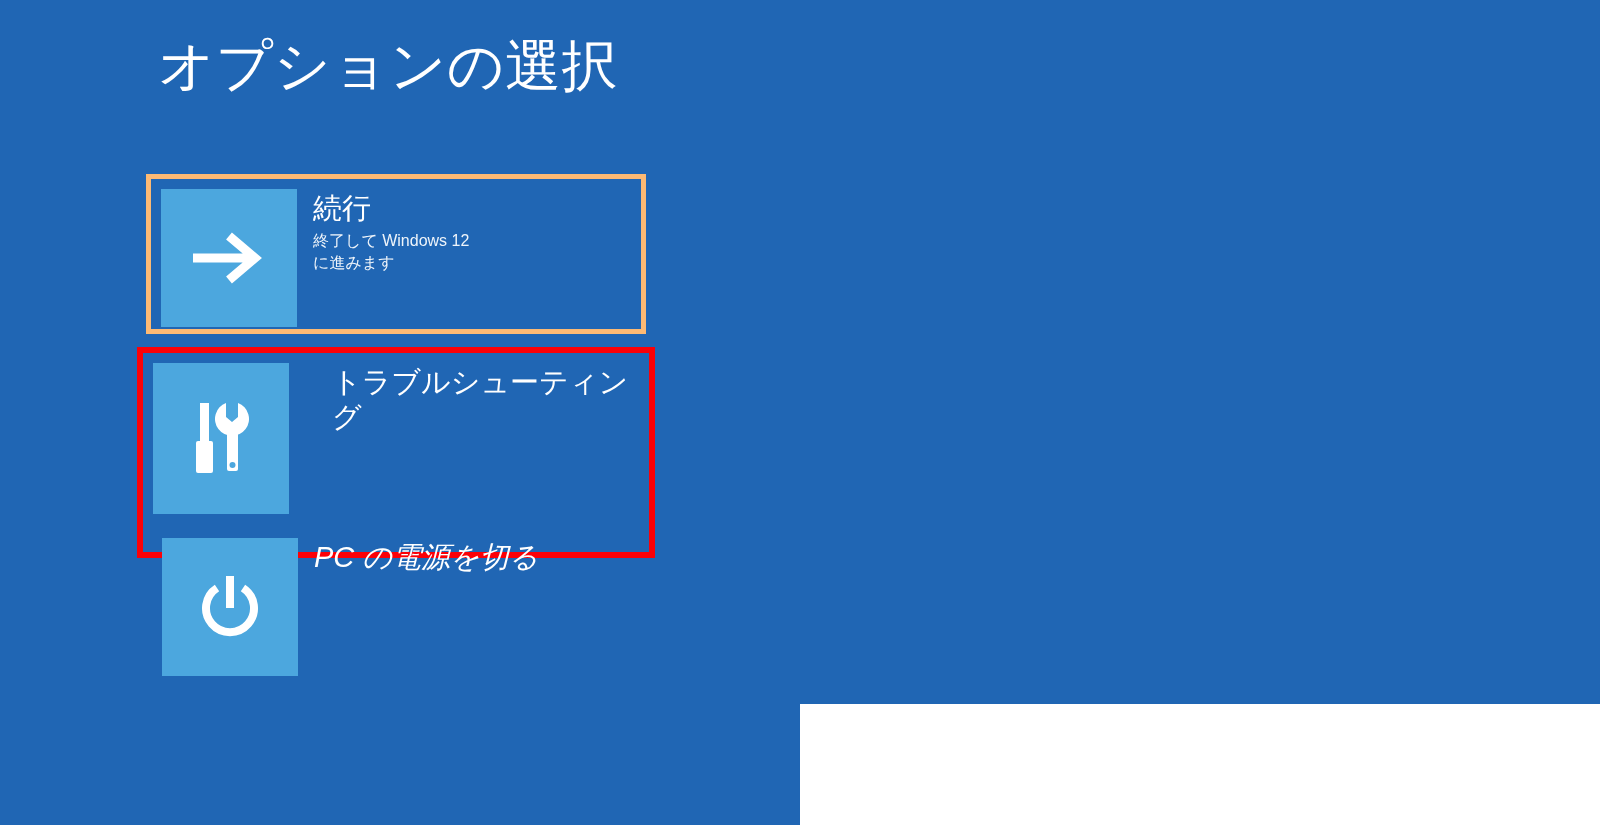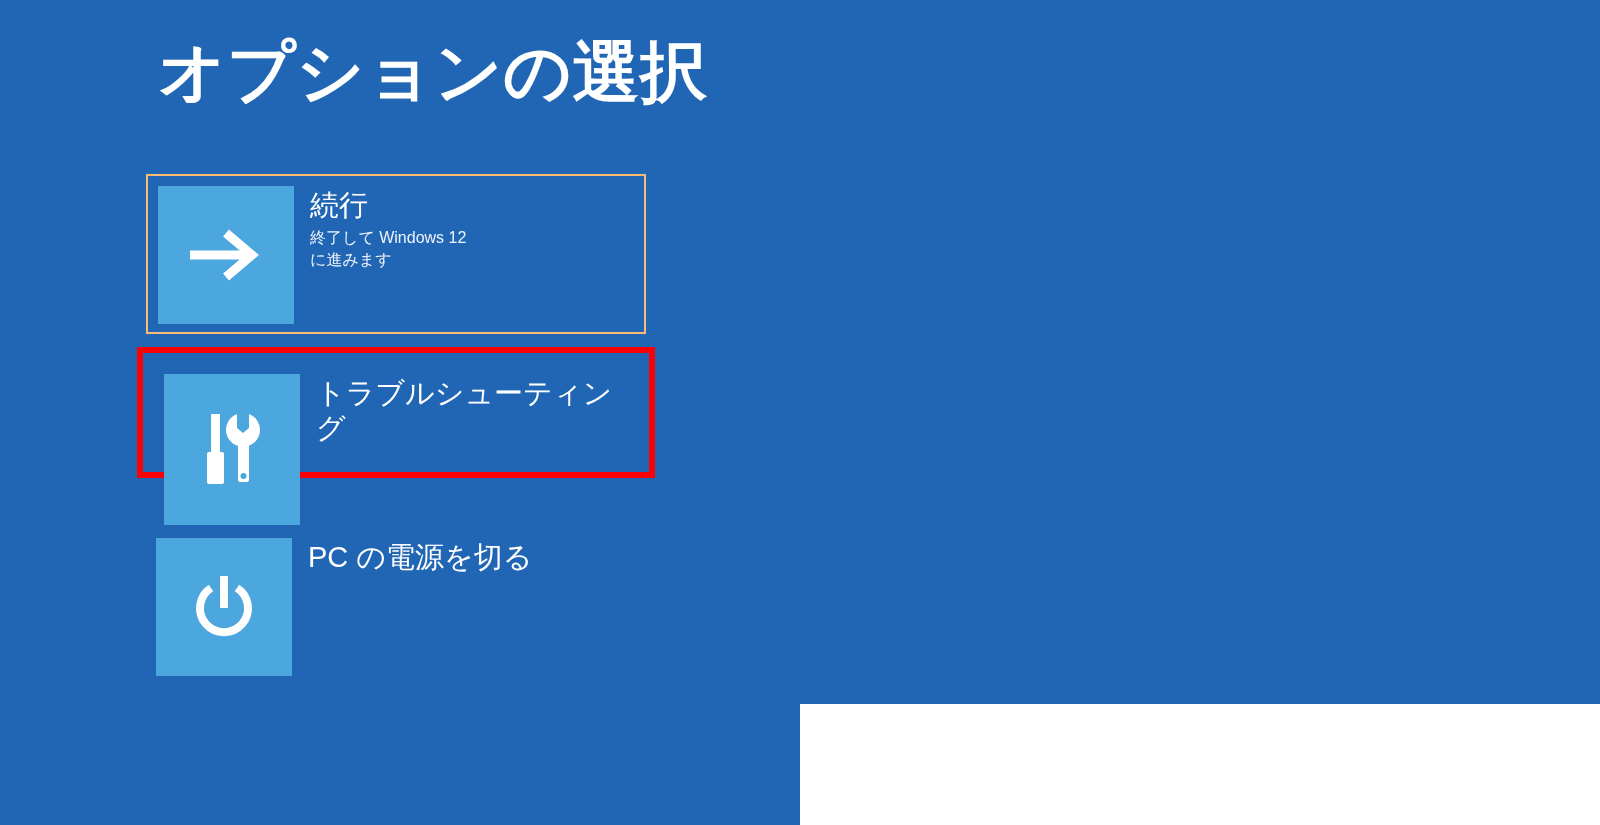--- a/index.html
+++ b/index.html
@@ -22,37 +22,37 @@
     top: 0;
     height: 825px;
   }
   .panel-left  { left: 0;    width: 800px; }
   .panel-right { left: 800px; width: 800px; }
 
   
   .screen-title {
     position: absolute;
     color: #ffffff;
-    font-size: 67px;
-    font-weight: 700;
+    font-size: 56px;
+    font-weight: 400;
     line-height: 1;
     white-space: nowrap;
     letter-spacing: 0.5px;
     text-align: center;
   }
   .title-left  { left: 158px; top: 38px; }
 
   
   .tile {
     position: absolute;
     box-sizing: border-box;
     display: flex;
     align-items: flex-start;
   }
-  .tile-bordered { border: 2px solid #fdba74; }
+  .tile-bordered { border: 5px solid #fdba74; }
   .tile-highlight {
     border: 6px solid #fb0007;
   }
 
   .tile-icon {
     flex: 0 0 auto;
     background: #4ca7de;
     display: flex;
     align-items: center;
     justify-content: center;
@@ -80,28 +80,30 @@
   }
 
   
   #tile-continue {
     left: 146px; top: 174px; width: 500px; height: 160px;
     padding: 10px;
   }
   #tile-continue .tile-icon { width: 136px; height: 138px; }
 
   #tile-troubleshoot {
-    left: 137px; top: 347px; width: 518px; height: 131px;
-    padding: 21px;
+    left: 137px; top: 347px; width: 518px; height: 211px;
+    padding: 10px;
+    gap: 27px;
   }
   #tile-troubleshoot .tile-icon { width: 136px; height: 151px; }
 
   #tile-shutdown {
-    left: 146px; top: 528px; width: 500px; height: 145px;
+    left: 152px; top: 528px; width: 500px; height: 145px;
     padding: 10px;
+    font-style: italic;
   }
   #tile-shutdown .tile-icon { width: 136px; height: 138px; }
 
   
   #white-region {
     position: absolute;
     left: 800px;
     top: 704px;
     width: 800px;
     height: 121px;

